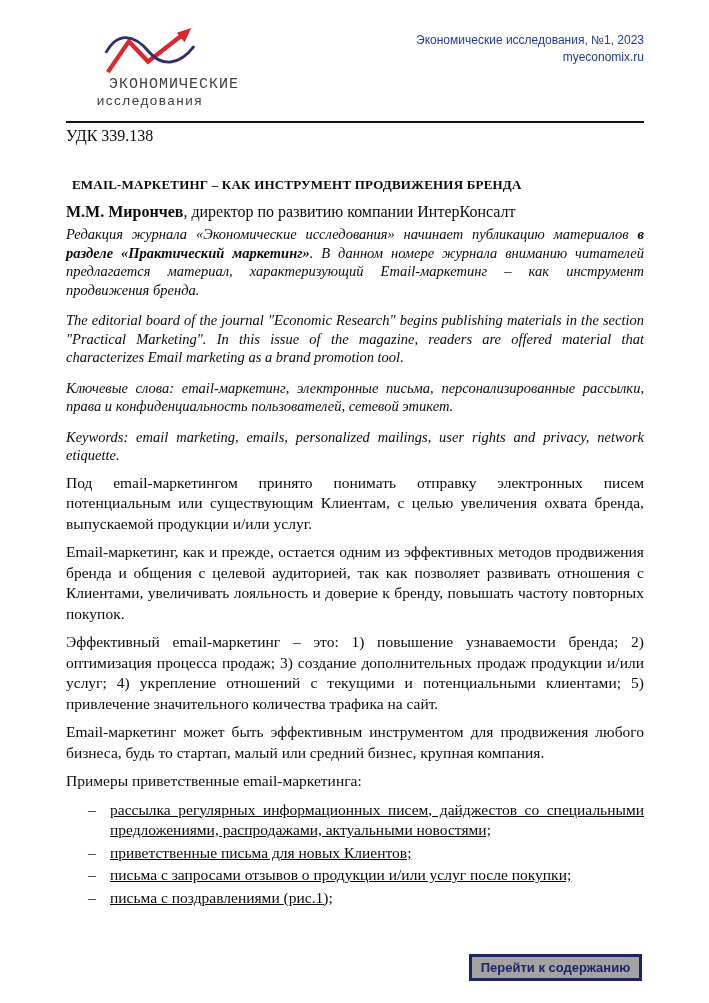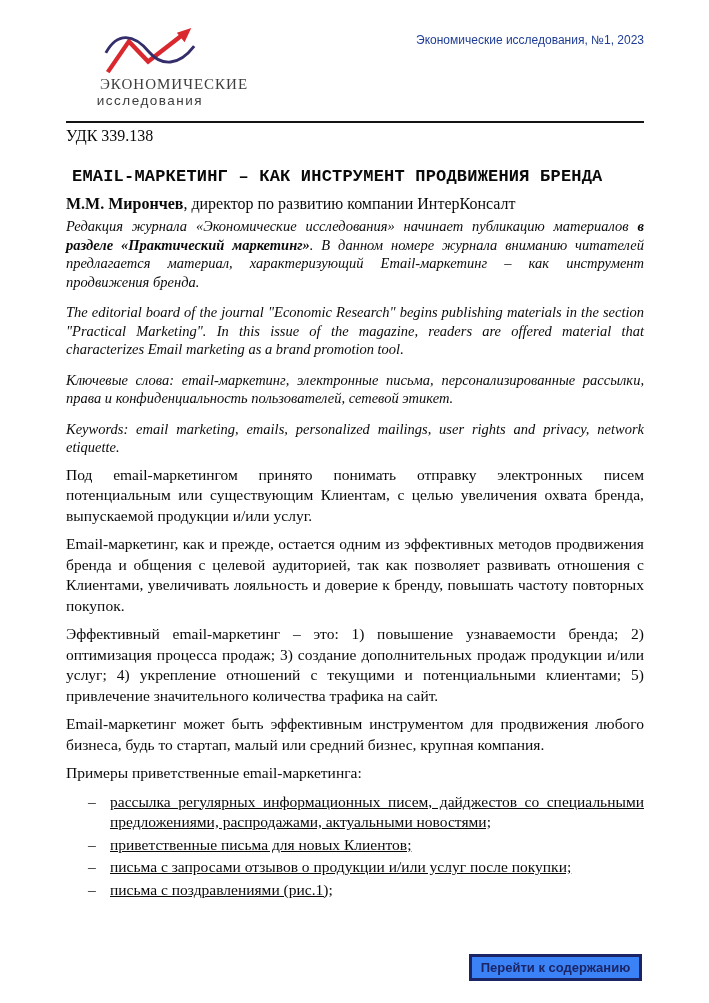--- a/index.html
+++ b/index.html
@@ -11,61 +11,62 @@
     --ink:#0a0a0a;
   }
   *{margin:0;padding:0;box-sizing:border-box;}
   html,body{width:709px;height:1003px;background:#ffffff;overflow:hidden;}
   body{position:relative;font-family:"Liberation Serif","DejaVu Serif",serif;color:var(--ink);}
 
   
   .page-header{position:relative;height:123px;margin:0 65px 0 66px;border-bottom:2px solid #141414;}
   .logo{position:absolute;left:4px;top:26px;width:160px;display:flex;flex-direction:column;align-items:center;}
   .logo svg{display:block;width:96px;height:50px;}
-  .logo-line1{font-family:Liberation Serif, serif;font-size:15px;letter-spacing:1px;color:var(--logo_text);line-height:17px;margin-left:48px;}
+  .logo-line1{font-family:Liberation Mono, monospace;font-size:15px;letter-spacing:1px;color:var(--logo_text);line-height:17px;margin-left:48px;}
   .logo-line2{font-family:"Liberation Sans","DejaVu Sans",sans-serif;font-size:13.5px;letter-spacing:1.5px;color:var(--logo_text);line-height:15px;}
   .header-right{position:absolute;right:0;top:32px;text-align:right;font-family:"Liberation Sans","DejaVu Sans",sans-serif;color:var(--accent_blue);font-size:12px;line-height:17px;}
 
   
   .content{margin:0 65px 0 66px;}
   .udk{margin-top:3px;font-size:16px;line-height:20px;}
-  .title{margin-top:20px;padding-left:6px;font-size:17px;line-height:21px;font-weight:bold;letter-spacing:.2px;font-family:Liberation Mono, monospace;}
+  .title{margin-top:28px;padding-left:6px;font-size:13px;line-height:21px;font-weight:bold;letter-spacing:.2px;}
   .author{margin-top:6px;font-size:16px;line-height:21px;}
   .abstract p{margin-top:12px;font-style:italic;font-size:14.5px;line-height:18.5px;text-align:justify;}
   .abstract p.first{margin-top:3px;}
   .body-text p{margin-top:8px;font-size:15.5px;line-height:20.5px;text-align:justify;}
   .body-text p.first{}
   .bullet-list{margin-top:8px;}
   .bullet-item{display:flex;font-size:15.5px;line-height:20.5px;margin-bottom:2px;}
   .bullet-item .dash{width:22px;padding-left:22px;flex:0 0 44px;}
   .bullet-item .li-text{flex:1;text-align:justify;text-decoration:underline;}
 
   
   .toc-button{position:absolute;right:67px;bottom:22px;width:173px;height:27px;
-    display:flex;align-items:center;justify-content:center;background:#3b82f6;
+    display:flex;align-items:center;justify-content:center;background:#a3a3a3;
     border:3px solid var(--navy);color:var(--navy);
     font-family:"Liberation Sans","DejaVu Sans",sans-serif;font-size:13px;font-weight:bold;cursor:pointer;}
 </style>
 </head>
 <body>
 
 <header class="page-header">
   <div class="logo">
     <span>
       <svg viewBox="0 0 100 52" xmlns="http://www.w3.org/2000/svg">
         <polyline points="6,48 28,16 48,37 84,9" fill="none" stroke="#d9292f" stroke-width="4.5" stroke-linejoin="miter"></polyline>
         <polygon points="93,2 78,7 86,17" fill="#d9292f"></polygon>
         <path d="M4 28 C 16 6, 33 8, 49 27 C 62 42, 80 42, 96 21" fill="none" stroke="#332e6b" stroke-width="3"></path>
       </svg>
     </span>
     <span class="logo-line1">ЭКОНОМИЧЕСКИЕ</span>
     <span class="logo-line2">исследования</span>
   </div>
   <div class="header-right">
     <div>Экономические исследования, №1, 2023</div>
+    <div>myeconomix.ru</div>
   </div>
 </header>
 
 <main class="content">
   <p class="udk">УДК 339.138</p>
 
   <h1 class="title">EMAIL-МАРКЕТИНГ – КАК ИНСТРУМЕНТ ПРОДВИЖЕНИЯ БРЕНДА</h1>
 
   <p class="author"><b>М.М. Мирончев</b><span>, директор по развитию компании ИнтерКонсалт</span></p>
 

